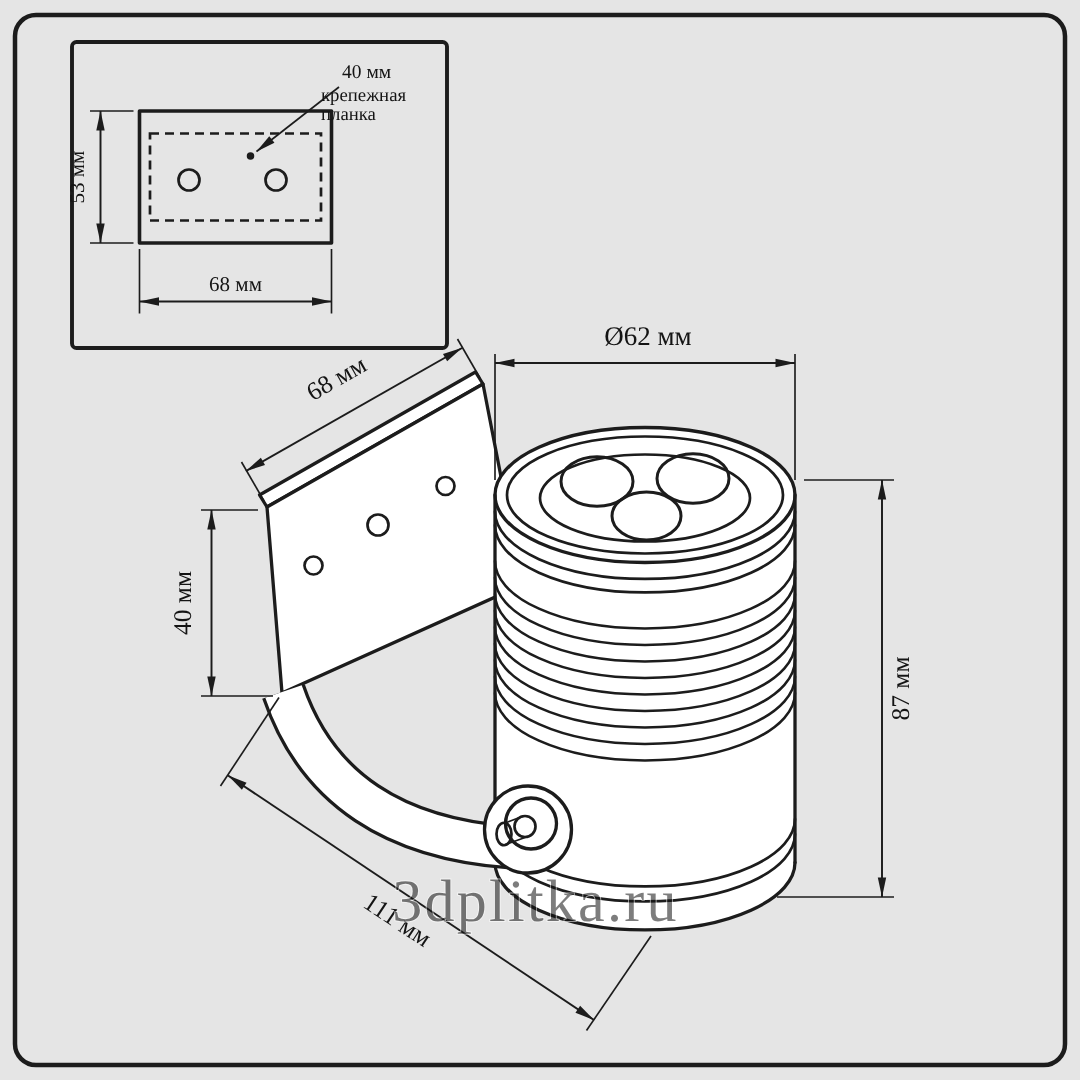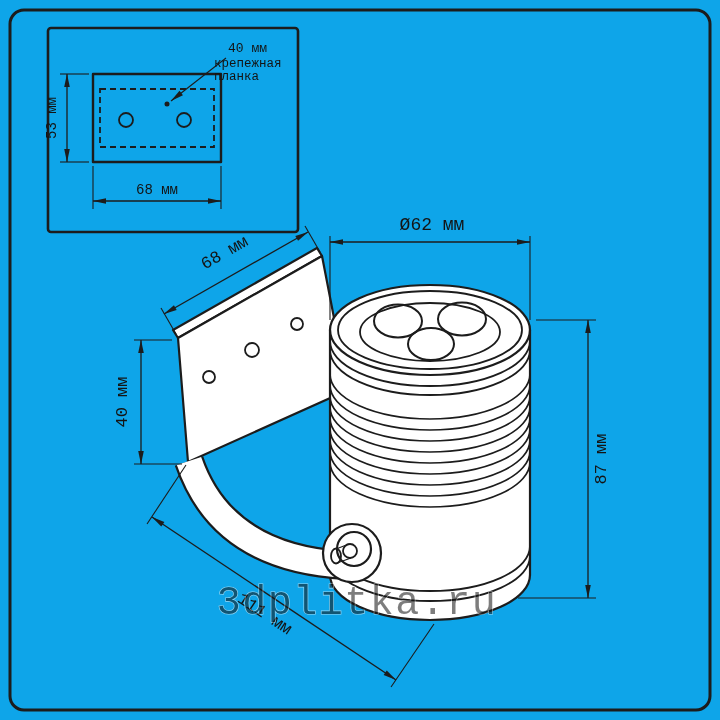--- a/index.html
+++ b/index.html
@@ -1,17 +1,17 @@
 <!DOCTYPE html>
 <html><head>
 <meta charset="utf-8">
 <style>
   html,body{margin:0;padding:0;background:#ffffff;}
-  .canvas{width:720px;height:720px;position:relative;background:#0ea5e9;
-          font-family:Liberation Mono, monospace;}
+  .canvas{width:720px;height:720px;position:relative;background:#e5e5e5;
+          font-family:Liberation Serif, serif;}
   svg{display:block;}
   .obj{fill:none;stroke:#1c1c1c;stroke-width:2.2;stroke-linejoin:round;stroke-linecap:round;}
   .objf{fill:#ffffff;stroke:#1c1c1c;stroke-width:2.2;stroke-linejoin:round;}
   .fillw{fill:#ffffff;stroke:none;}
   .thin{stroke-width:1.8;}
   .fin{stroke-width:1.7;}
   .dimline{fill:none;stroke:#1c1c1c;stroke-width:1.3;}
   .extline{fill:none;stroke:#1c1c1c;stroke-width:1.1;}
   .dash{fill:none;stroke:#1c1c1c;stroke-width:1.8;stroke-dasharray:6 4;}
   text{fill:#141414;}

